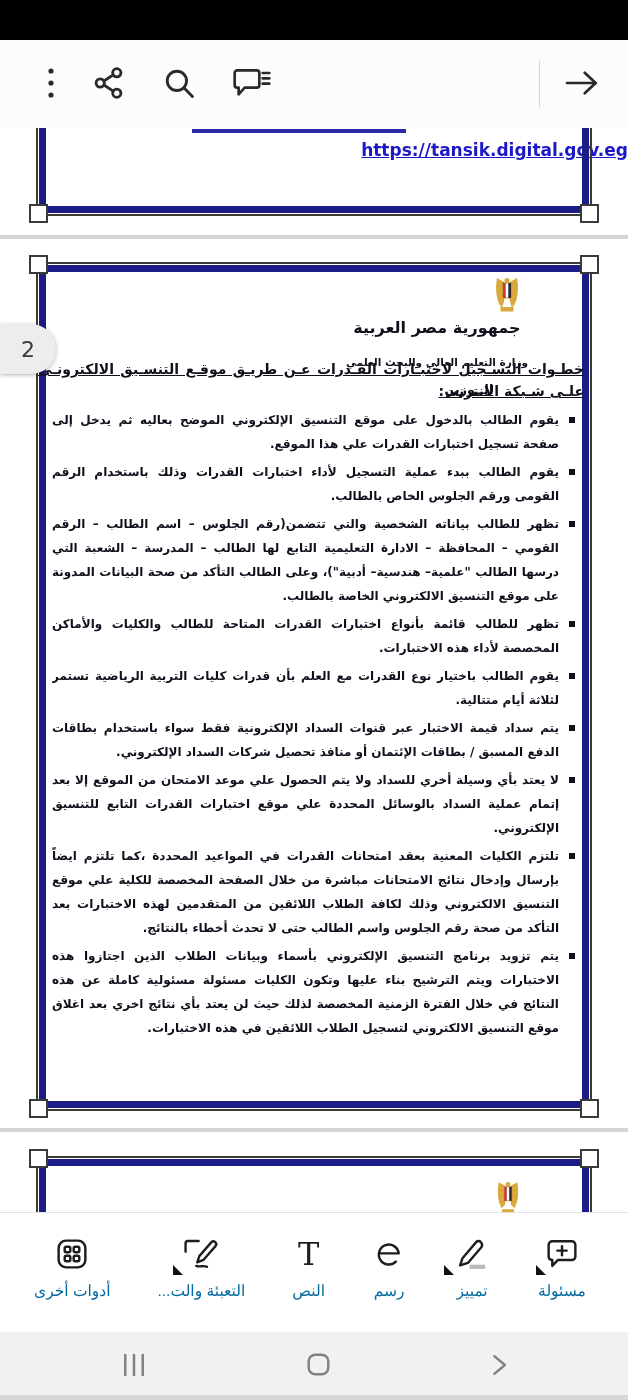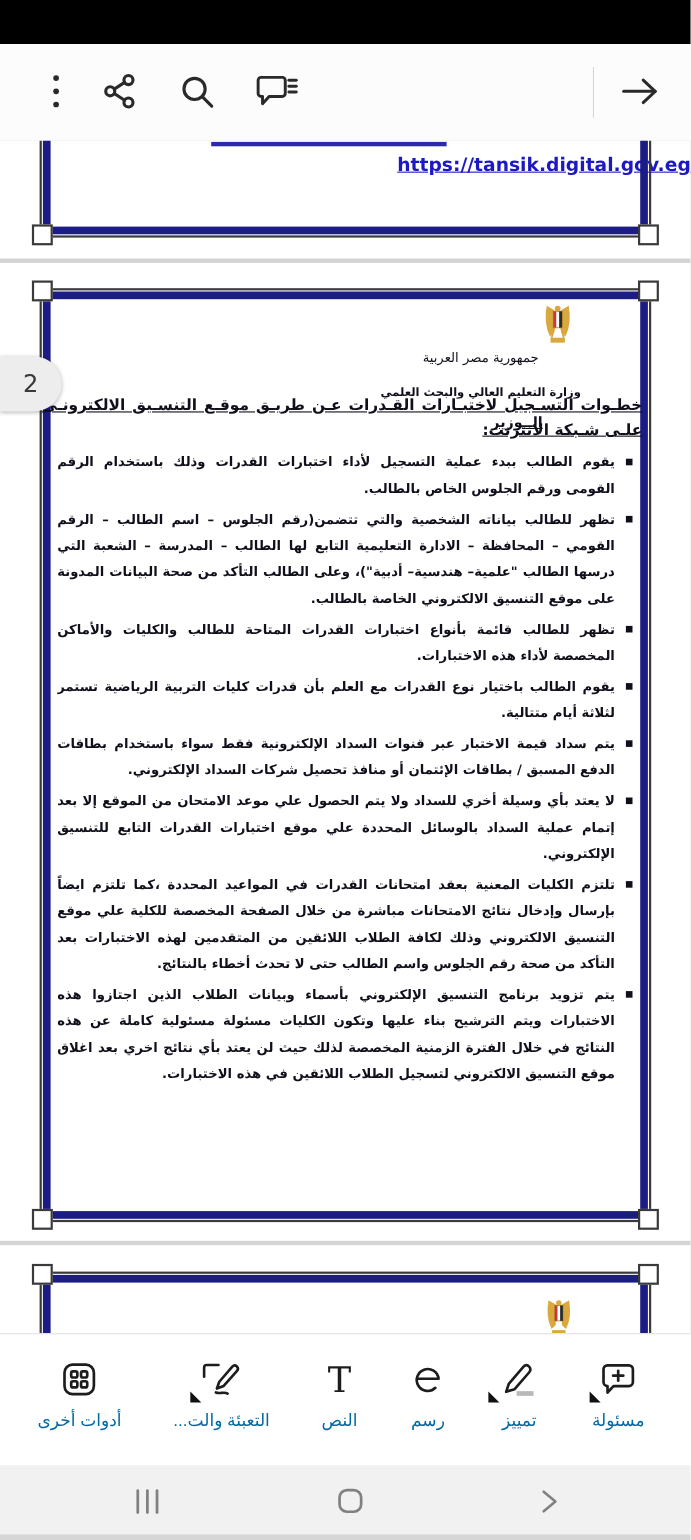--- a/index.html
+++ b/index.html
@@ -40,21 +40,21 @@
   .blue-rule{position:absolute;top:1px;left:192px;width:214px;height:4px;background:#2b2ba8;}
   .doc-link{position:absolute;top:12px;left:0;right:0;text-align:right;
             font-size:17px;font-weight:bold;color:#1d18c5;text-decoration:underline;}
 
   
   .emblem{position:absolute;width:30px;height:38px;}
   .emblem-p2{top:37px;left:492px;}
   .emblem-p3{top:48px;left:494px;}
   .gov-header{position:absolute;top:79px;left:327px;width:220px;text-align:center;
               color:#10101c;direction:rtl;}
-  .republic{font-size:12px;font-weight:normal;}
+  .republic{font-size:16px;font-weight:bold;}
   .ministry{font-size:10.5px;font-weight:bold;margin-top:19px;}
   .minister{font-size:13px;font-weight:bold;text-decoration:underline;margin-top:14px;
             transform:translateX(33px);}
   .doc-title{position:absolute;top:119px;left:38px;right:44px;direction:rtl;
              text-align:justify;font-size:14px;font-weight:bold;line-height:22px;
              text-decoration:underline;color:#10101c;}
   .doc-bullets{position:absolute;top:169px;left:52px;right:52px;max-height:690px;overflow:hidden;
                margin:0;padding:0;list-style:none;direction:rtl;text-align:justify;
                font-size:12px;font-weight:bold;line-height:24px;color:#10101c;}
   .doc-bullets li{position:relative;padding-right:17px;margin-bottom:4px;}
@@ -179,20 +179,21 @@
           <rect x="8.5" y="31" width="13" height="4.5" fill="#d9a83f"></rect>
         </svg>
       </span>
       <div class="gov-header">
         <div class="republic">جمهورية مصر العربية</div>
         <div class="ministry">وزارة التعليم العالي والبحث العلمي</div>
         <div class="minister">الــوزير</div>
       </div>
       <div class="doc-title">خطـوات التسـجيل لاختبـارات القـدرات عـن طريـق موقـع التنسـيق الالكترونـى علـى شـبكة الانترنت:</div>
       <ul class="doc-bullets">
+        <li>يقوم الطالب بالدخول على موقع التنسيق الإلكتروني الموضح بعاليه ثم يدخل إلى صفحة تسجيل اختبارات القدرات علي هذا الموقع.</li>
         <li>يقوم الطالب ببدء عملية التسجيل لأداء اختبارات القدرات وذلك باستخدام الرقم القومى ورقم الجلوس الخاص بالطالب.</li>
         <li>تظهر للطالب بياناته الشخصية والتي تتضمن(رقم الجلوس – اسم الطالب – الرقم القومي – المحافظة – الادارة التعليمية التابع لها الطالب – المدرسة – الشعبة التي درسها الطالب "علمية– هندسية– أدبية")، وعلى الطالب التأكد من صحة البيانات المدونة على موقع التنسيق الالكتروني الخاصة بالطالب.</li>
         <li>تظهر للطالب قائمة بأنواع اختبارات القدرات المتاحة للطالب والكليات والأماكن المخصصة لأداء هذه الاختبارات.</li>
         <li>يقوم الطالب باختيار نوع القدرات مع العلم بأن قدرات كليات التربية الرياضية تستمر لثلاثة أيام متتالية.</li>
         <li>يتم سداد قيمة الاختبار عبر قنوات السداد الإلكترونية فقط سواء باستخدام بطاقات الدفع المسبق / بطاقات الإئتمان أو منافذ تحصيل شركات السداد الإلكتروني.</li>
         <li>لا يعتد بأي وسيلة أخري للسداد ولا يتم الحصول علي موعد الامتحان من الموقع إلا بعد إتمام عملية السداد بالوسائل المحددة علي موقع اختبارات القدرات التابع للتنسيق الإلكتروني.</li>
         <li>تلتزم الكليات المعنية بعقد امتحانات القدرات في المواعيد المحددة ،كما تلتزم ايضاً بإرسال وإدخال نتائج الامتحانات مباشرة من خلال الصفحة المخصصة للكلية علي موقع التنسيق الالكتروني وذلك لكافة الطلاب اللائقين من المتقدمين لهذه الاختبارات بعد التأكد من صحة رقم الجلوس واسم الطالب حتى لا تحدث أخطاء بالنتائج.</li>
         <li>يتم تزويد برنامج التنسيق الإلكتروني بأسماء وبيانات الطلاب الذين اجتازوا هذه الاختبارات ويتم الترشيح بناء عليها وتكون الكليات مسئولة مسئولية كاملة عن هذه النتائج في خلال الفترة الزمنية المخصصة لذلك حيث لن يعتد بأي نتائج اخري بعد اغلاق موقع التنسيق الالكتروني لتسجيل الطلاب اللائقين في هذه الاختبارات.</li>
 
       </ul>

